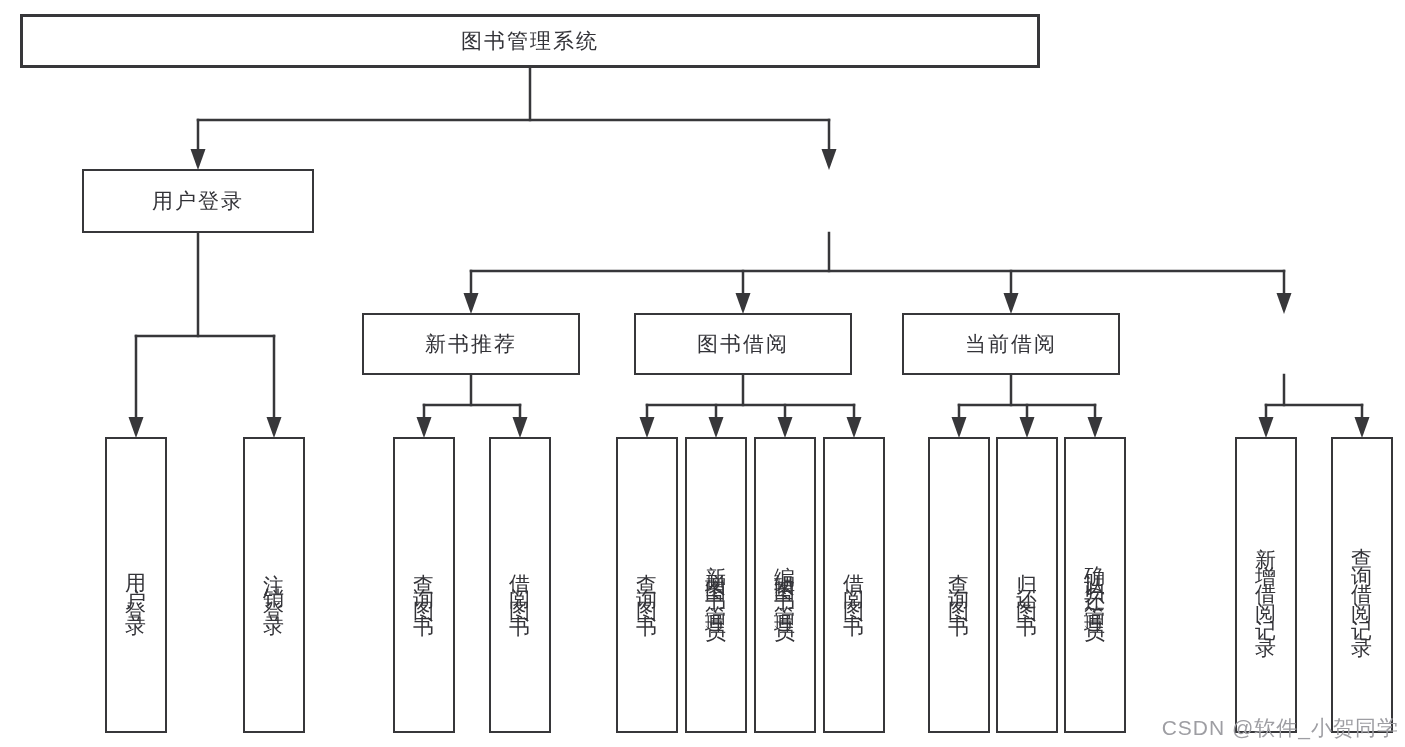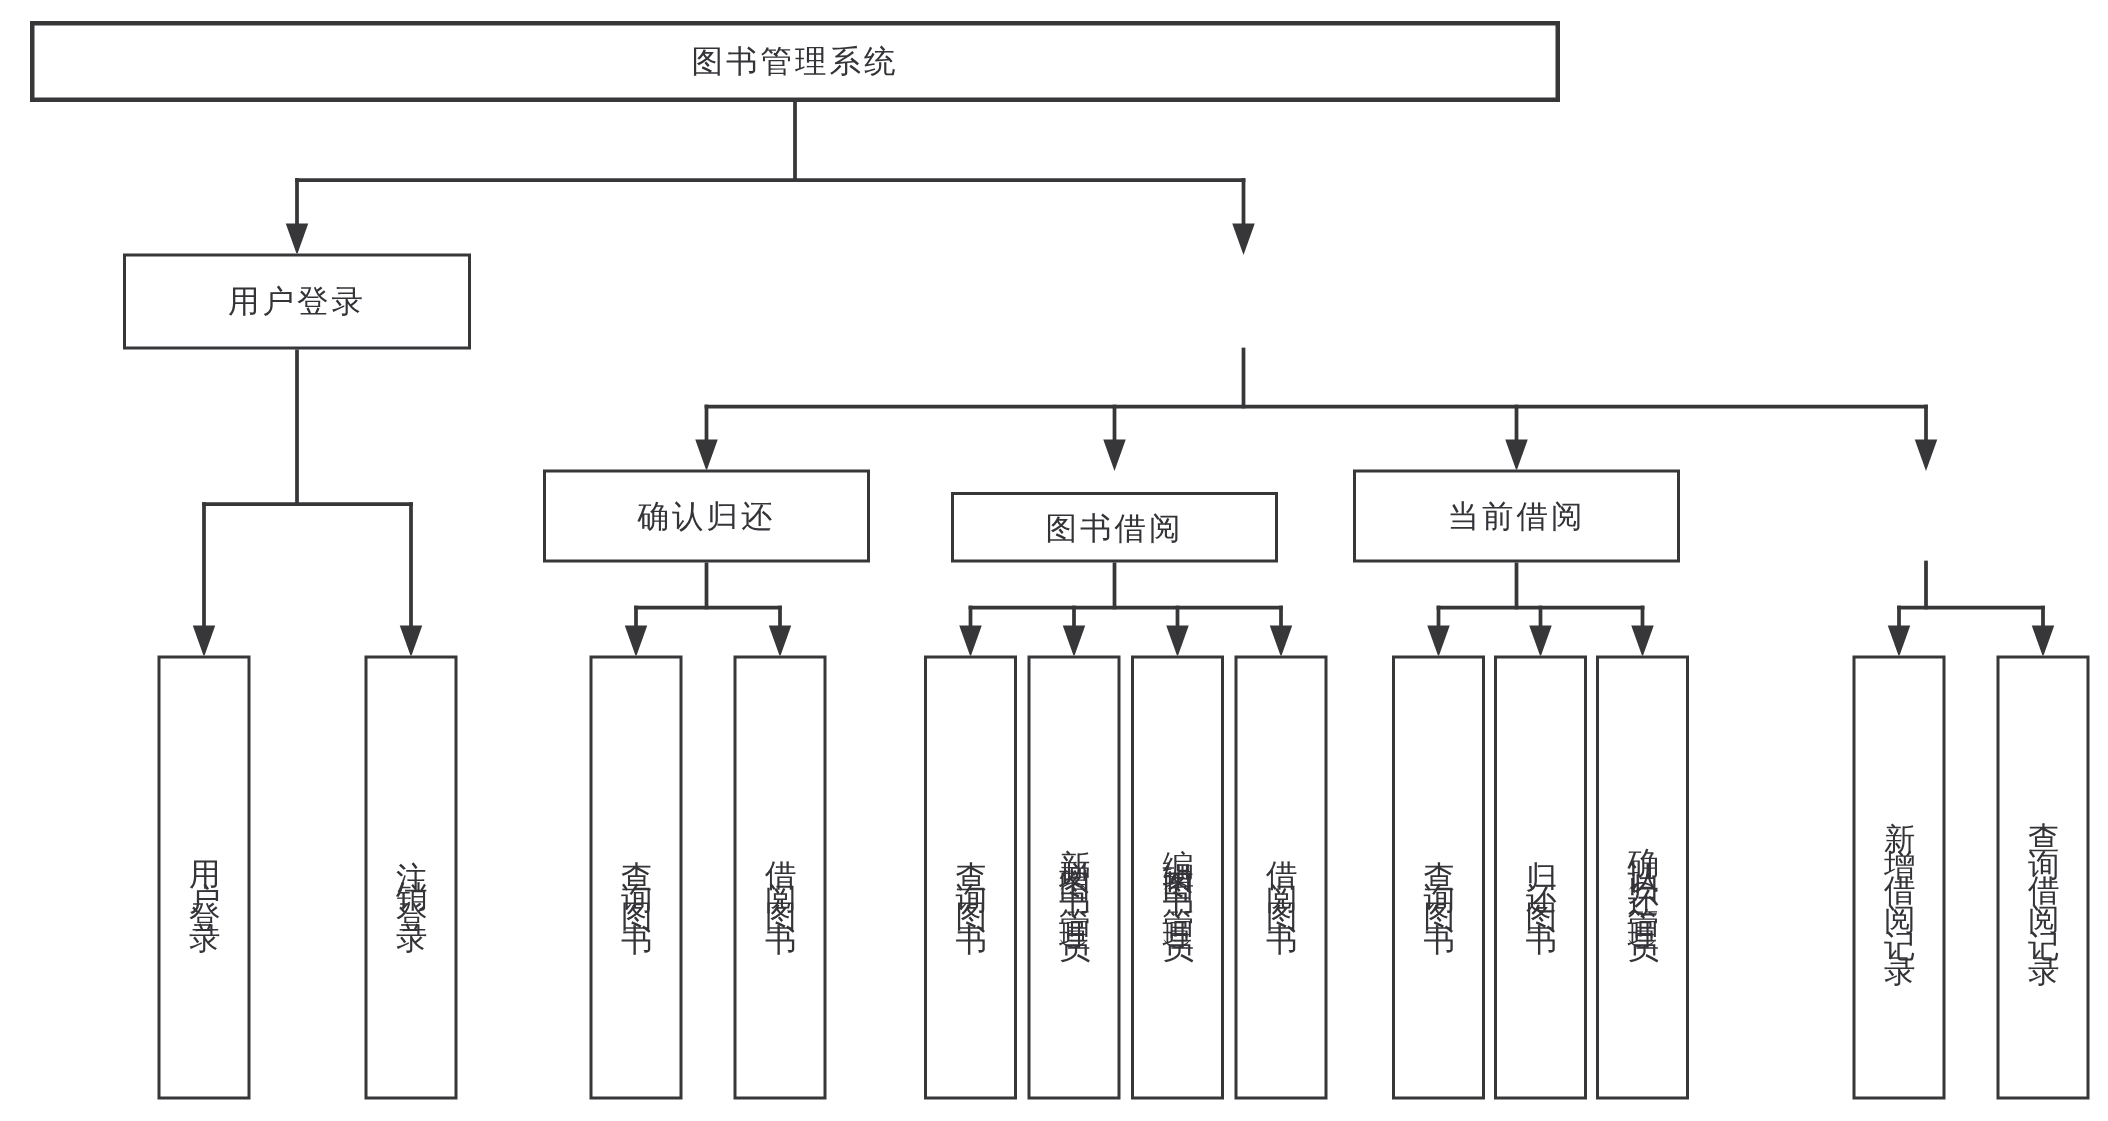--- a/index.html
+++ b/index.html
@@ -128,23 +128,23 @@
 
   <div class="node root" id="n-root" style="left:20px; top:14px; width:1020px; height:54px;">
     <span class="lbl">图书管理系统</span>
   </div>
 
   <div class="node" id="n-a" style="left:82px; top:169px; width:232px; height:64px;">
     <span class="lbl">用户登录</span>
   </div>
 
   <div class="node" id="n-b1" style="left:362px; top:313px; width:218px; height:62px;">
-    <span class="lbl">确认归还</span>
+    <span class="lbl">新书推荐</span>
   </div>
-  <div class="node" id="n-b2" style="left:634px; top:313px; width:218px; height:47px;margin-top:15px;">
+  <div class="node" id="n-b2" style="left:634px; top:313px; width:218px; height:62px;">
     <span class="lbl">图书借阅</span>
   </div>
   <div class="node" id="n-b3" style="left:902px; top:313px; width:218px; height:62px;">
     <span class="lbl">当前借阅</span>
   </div>
 
   <div class="node leaf" id="f1" style="left:105px; top:437px; width:62px; height:296px;">
     <span class="lbl">用户登录</span>
   </div>
   <div class="node leaf" id="f2" style="left:243px; top:437px; width:62px; height:296px;">
@@ -181,13 +181,14 @@
     <span class="lbl">确认归还（管理员）</span>
   </div>
 
   <div class="node leaf med" id="f12" style="left:1235px; top:437px; width:62px; height:296px;">
     <span class="lbl">新增借阅记录</span>
   </div>
   <div class="node leaf med" id="f13" style="left:1331px; top:437px; width:62px; height:296px;">
     <span class="lbl">查询借阅记录</span>
   </div>
 
+  <div id="watermark">CSDN @软件_小贺同学</div>
 </div>
 
 </body></html>

